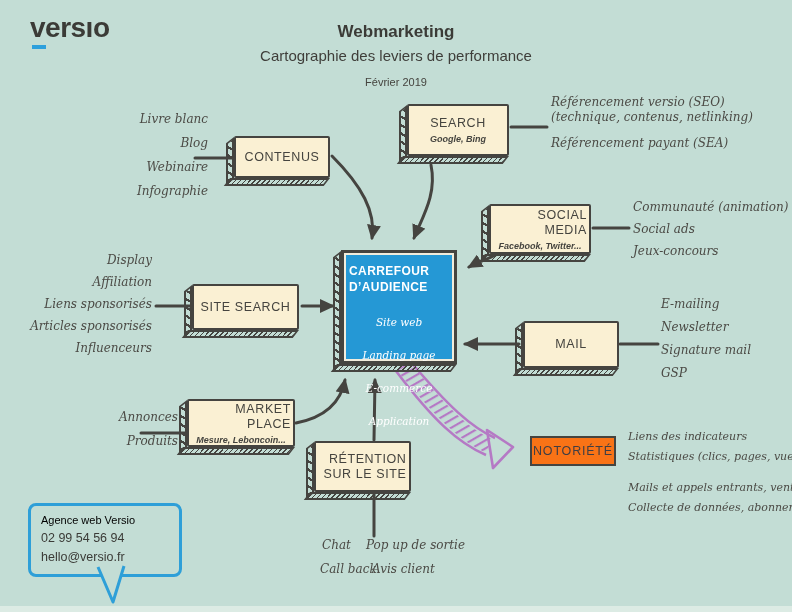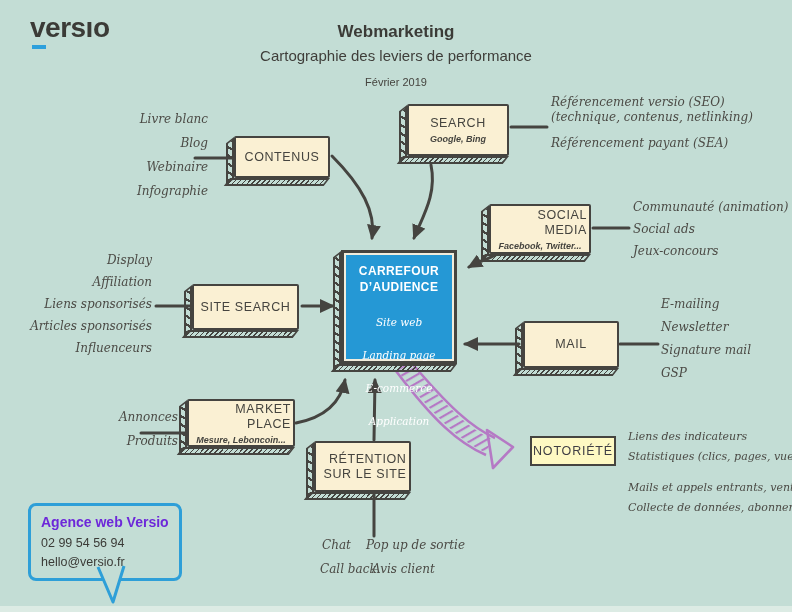--- a/index.html
+++ b/index.html
@@ -24,36 +24,36 @@
       transform:skewX(-38deg);transform-origin:0 0}
   .face{position:relative;width:100%;height:100%;background:#faf0d3;border:2.5px solid #454440;
       border-radius:2px;box-sizing:border-box;display:flex;flex-direction:column;
       align-items:center;justify-content:center;text-align:right;padding:2px;z-index:2}
   .nlabel{font-size:12.5px;letter-spacing:.6px;color:#45443f;line-height:1.2}
   .nsub{font-size:9px;font-weight:bold;font-style:italic;color:#45443f;margin-top:3px}
   
   .cface{position:relative;width:100%;height:100%;background:#f2eddd;border:3px solid #454440;
       box-sizing:border-box;z-index:2}
   .cblue{position:absolute;inset:2px;background:#2598d5;display:flex;flex-direction:column;
-      align-items:center;text-align:center;padding-top:9px}
+      align-items:center;padding-top:9px}
   .ctitle{color:#fff;font-weight:bold;font-size:12px;line-height:1.3;letter-spacing:.4px;width:100px}
   .citem{color:#fff;font-family:"DejaVu Serif",serif;font-style:italic;font-size:10.5px;margin-top:21px}
   
-  .obox{position:absolute;z-index:2;background:#fef9c3;border:2.5px solid #454440;box-sizing:border-box;
+  .obox{position:absolute;z-index:2;background:#f97316;border:2.5px solid #454440;box-sizing:border-box;
       display:flex;align-items:center;justify-content:center;font-size:12.5px;letter-spacing:.8px;color:#3f3e44}
   
   .hand{position:absolute;font-family:"DejaVu Serif",serif;font-style:italic;font-size:12px;
       color:#4b4a45;white-space:nowrap;z-index:2}
   .hstack{position:absolute;display:flex;flex-direction:column;z-index:2}
   .hstack span{font-family:"DejaVu Serif",serif;font-style:italic;font-size:12px;color:#4b4a45;white-space:nowrap}
   .r{align-items:flex-end;text-align:right}
   
   .bubble{position:absolute;left:28px;top:503px;width:128px;border:3px solid #2e9fd8;border-radius:8px;
       padding:6px 10px;z-index:2}
-  .bubble .bname{font-size:14px;font-weight:bold;color:#6d28d9;line-height:1.55}
+  .bubble .bname{font-size:11px;font-weight:normal;color:#000000;line-height:1.55}
   .bubble .bline{font-size:12.5px;color:#3b3b37;line-height:1.55}
   .tail{position:absolute;left:92px;top:564px;z-index:3}
   .bottom-strip{position:absolute;left:0;bottom:0;width:100%;height:6px;background:#dcebe4;z-index:4}
   svg.wires{position:absolute;left:0;top:0;z-index:1}
 </style>
 </head>
 <body>
 
 <div class="stage">
 

